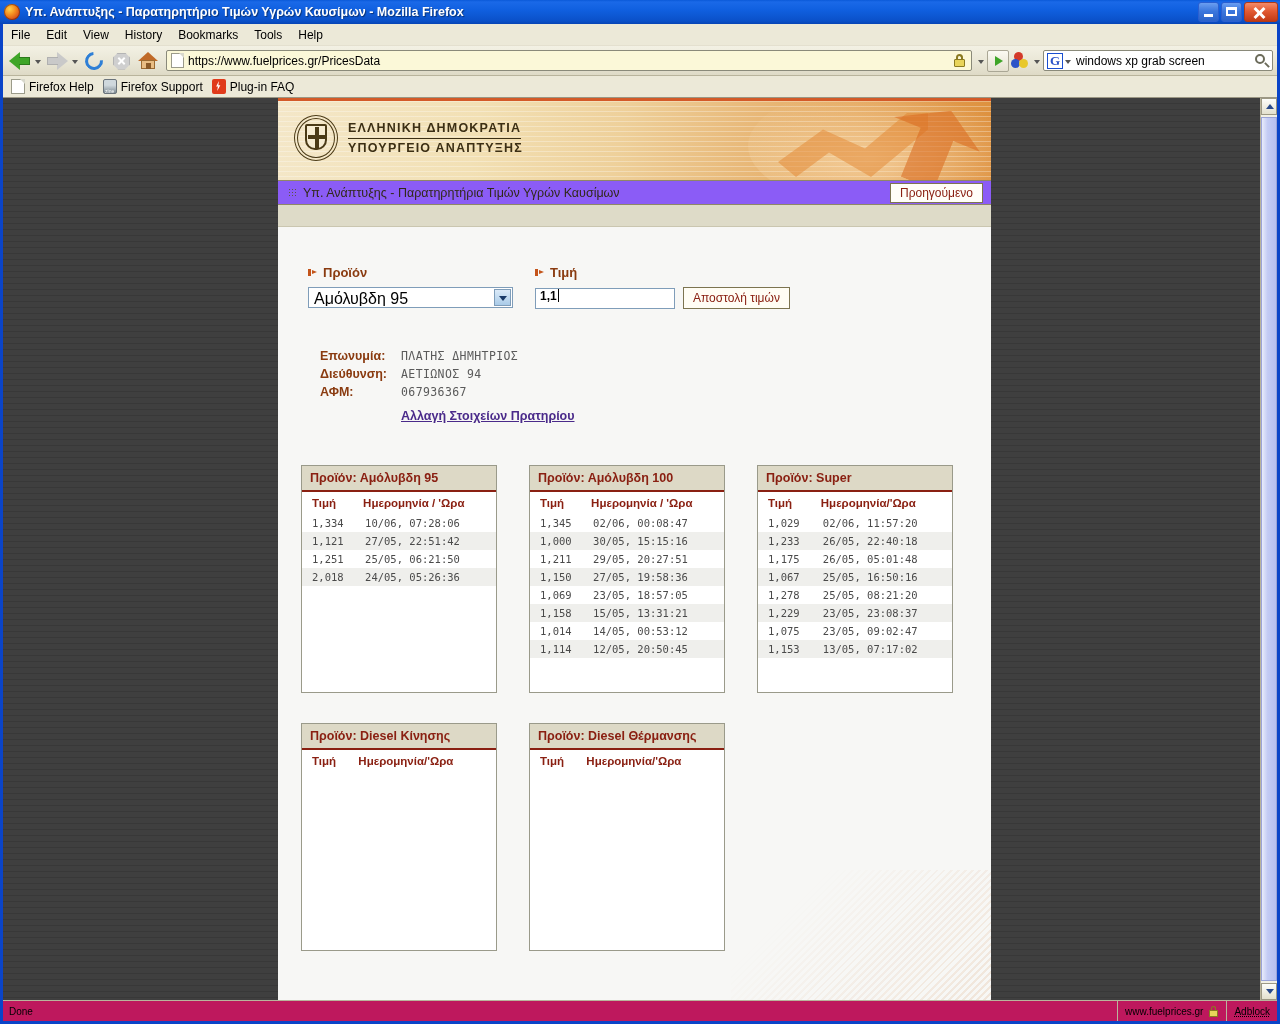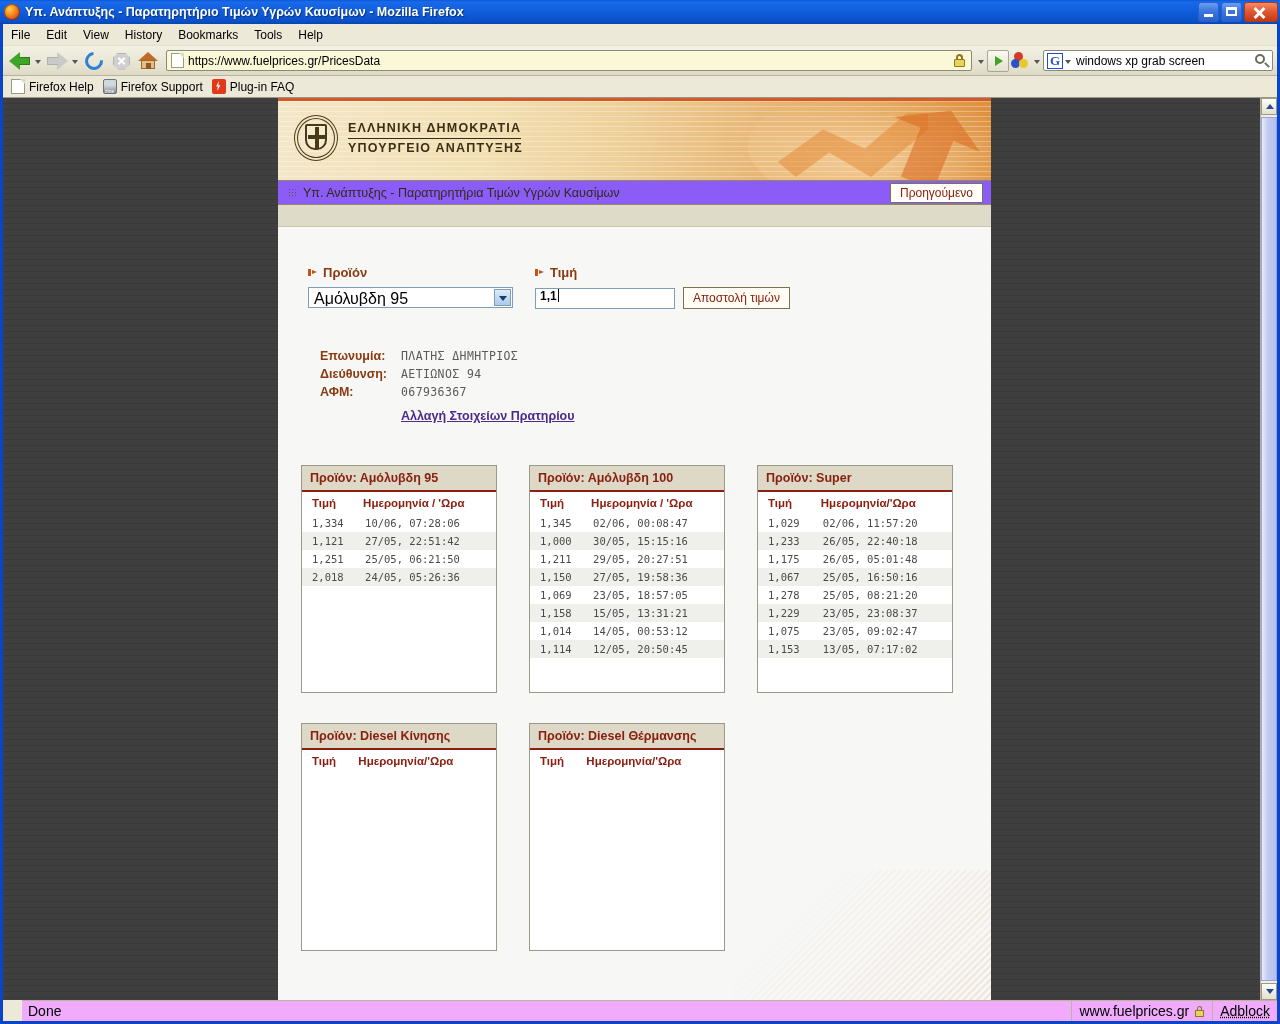--- a/index.html
+++ b/index.html
@@ -391,23 +391,23 @@
   .sb-dn:after { top: 5px; border-top: 5px solid #2a4a8a; }
   .sb-track { flex: 1 1 auto; background: #f2f0e4; position: relative; }
   .sb-thumb {
     position: absolute; left: 0; right: 0; top: 2px; bottom: 2px;
     background: linear-gradient(90deg,#e9ecfb,#c3cbf4 40%, #b6bff0 100%);
     border: 1px solid #9aa3d8;
   }
 
   
   #statusbar {
-    height: 21px; flex: 0 0 21px; background: #f0abfc;
+    height: 21px; flex: 0 0 21px; background: #be185d;
     display: flex; align-items: center; border-top: 1px solid #b9b49c;
-    font-size: 14px; color: #000; margin-left: 19px;
+    font-size: 10px; color: #000;
   }
   #status-left { flex: 1 1 auto; padding-left: 6px; }
   .sb-panel {
     border-left: 1px solid #b9b49c; height: 100%;
     display: flex; align-items: center; padding: 0 7px; gap: 5px; white-space: nowrap;
   }
   .sb-lock { width: 11px; height: 13px; position: relative; }
   .sb-lock .sh { position:absolute;left:3px;top:1px;width:5px;height:5px;border:1.5px solid #8a7a20;border-bottom:none;border-radius:3px 3px 0 0;}
   .sb-lock .bd { position:absolute;left:1px;top:5px;width:9px;height:7px;background:#e8d45a;border:1px solid #8a7a20;}
   #adblock-status { text-decoration: underline dotted; }

